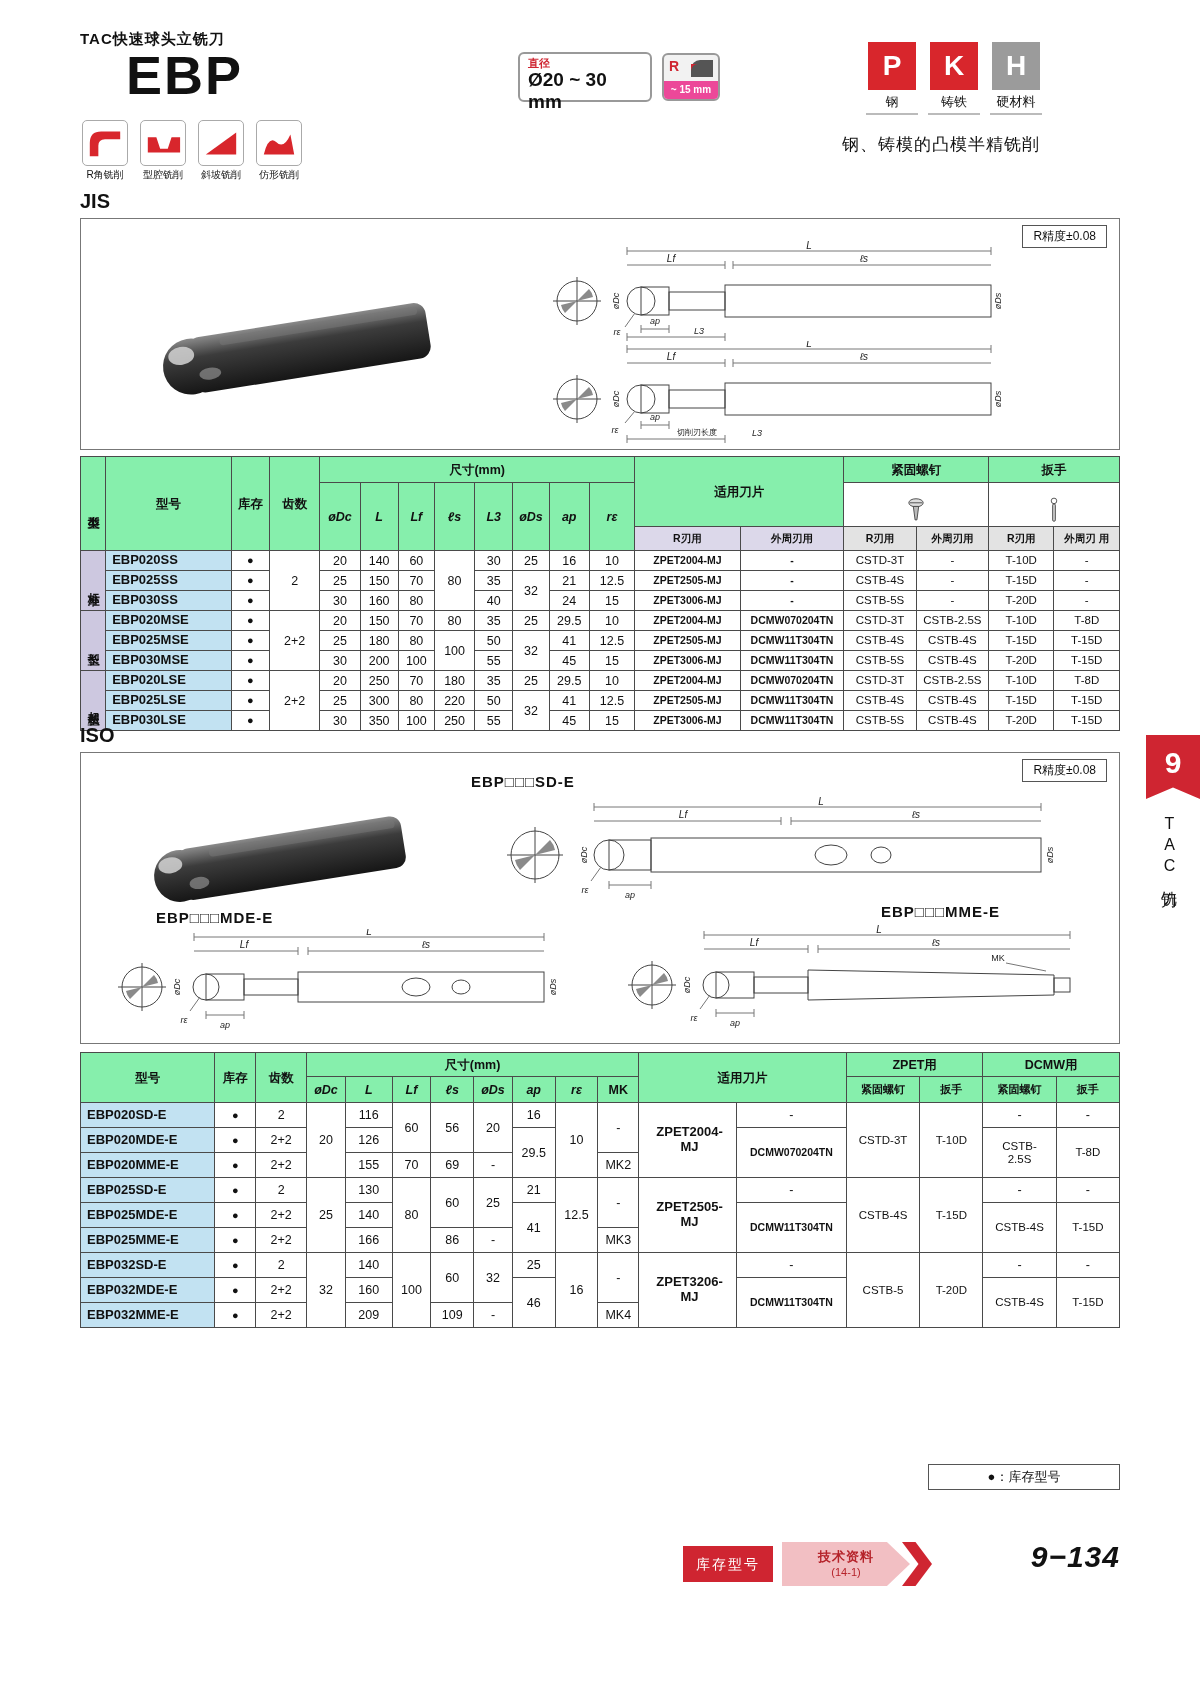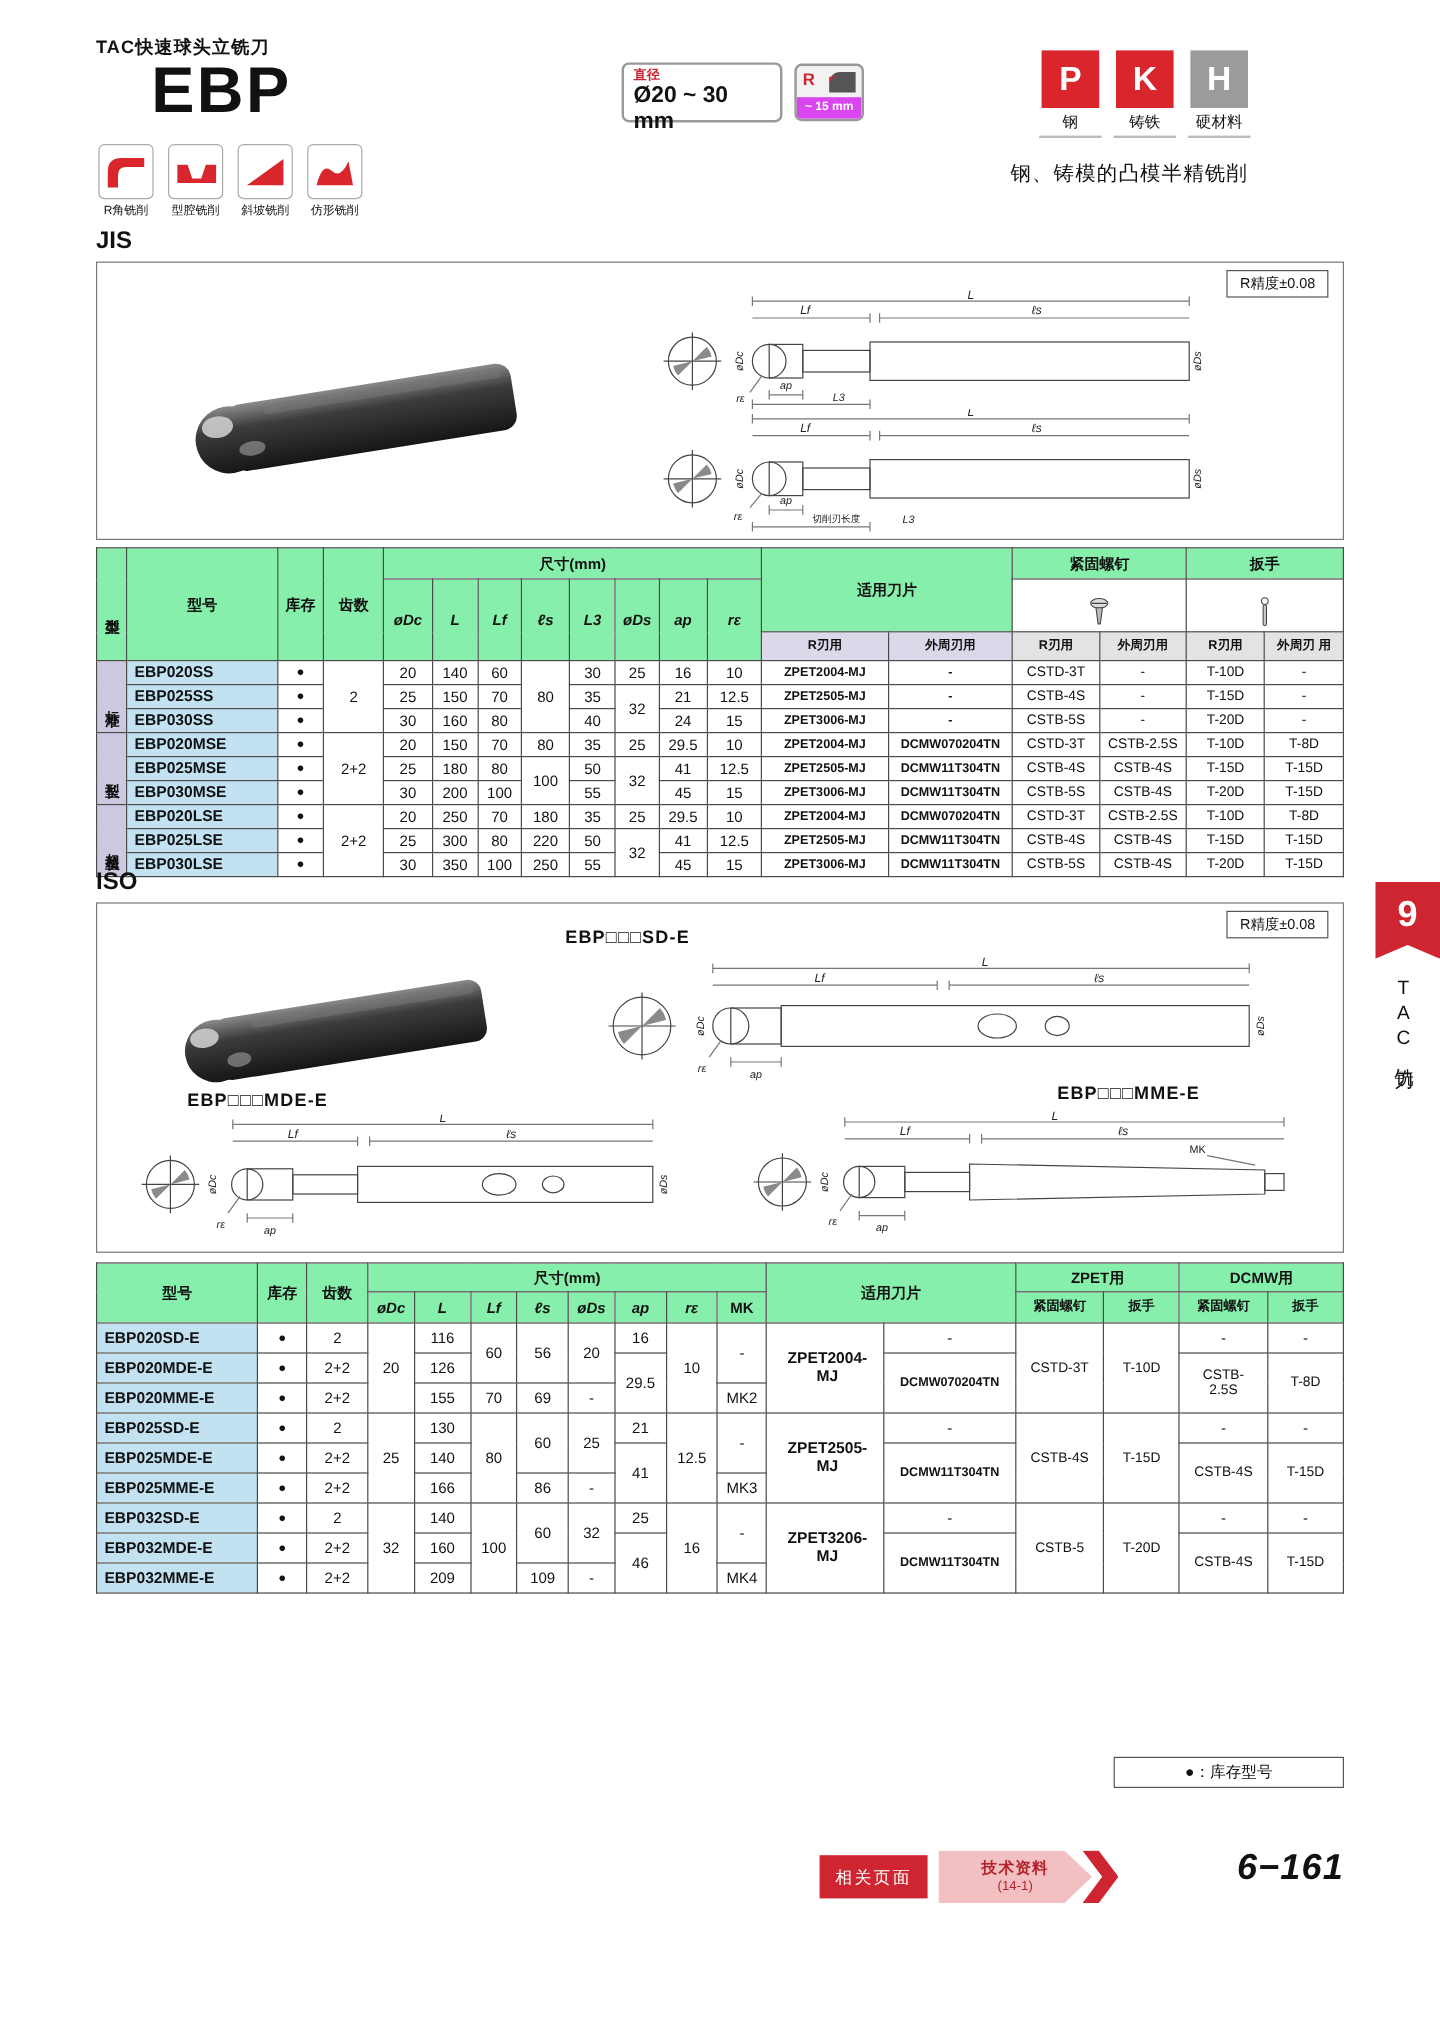--- a/index.html
+++ b/index.html
@@ -9,21 +9,21 @@
 
   
   .subtitle { font-size:15px; font-weight:bold; letter-spacing:1px; }
   .bigtitle { font-size:54px; font-weight:bold; letter-spacing:2px; line-height:1;margin-left:48px; }
   .dia-badge { width:134px; height:50px; border:2px solid #999; border-radius:6px; padding:3px 8px; background:#fff; }
   .dia-label { color:#cf2531; font-size:11px; font-weight:bold; line-height:1.1; }
   .dia-value { font-size:19px; font-weight:bold; }
   .r-badge { width:58px; height:48px; border:2px solid #999; border-radius:6px; overflow:hidden; background:#f2f2f2; }
   .r-top { height:26px; position:relative; }
   .r-letter { position:absolute; left:5px; top:3px; color:#cf2531; font-weight:bold; font-size:14px; }
-  .r-bottom { height:18px; background:#d946ef; color:#fff; font-size:10px; text-align:center; line-height:18px; font-weight:bold; }
+  .r-bottom { height:18px; background:#ec4899; color:#fff; font-size:10px; text-align:center; line-height:18px; font-weight:bold; }
   .mat-wrap { display:flex; gap:10px; }
   .mat { width:52px; text-align:center; }
   .mat-box { width:48px; height:48px; margin:0 auto; color:#fff; font-size:28px; font-weight:bold; line-height:48px; text-align:center; }
   .mat-label { font-size:13px; margin-top:3px; border-bottom:2px solid #bbb; padding-bottom:2px; }
   .apps { display:flex; gap:8px;justify-content:space-between; }
   .app { width:50px; text-align:center; }
   .app-box { width:46px; height:46px; border:1px solid #aaa; border-radius:5px; margin:0 auto; background:#fff; display:flex; align-items:center; justify-content:center; }
   .app-label { font-size:10px; margin-top:2px; white-space:nowrap; }
   .desc { font-size:17px; text-align:right; letter-spacing:1px; }
 
@@ -777,19 +777,19 @@
     <td>209</td>
     <td>109</td>
     <td>-</td>
     <td>MK4</td>
   </tr>
   </tbody>
 </table>
 
 <div class="abs stock-note" style="left:928px;top:1464px">●：库存型号</div>
 
-<div class="abs rel-box" style="left:683px;top:1546px">相关页面</div>
+<div class="abs rel-box" style="left:683px;top:1546px">库存型号</div>
 <div class="abs tech-arrow" style="left:782px;top:1542px">
   <div class="tech-line1">技术资料</div>
   <div class="tech-line2">(14-1)</div>
 </div>
 <div class="abs chev" style="left:902px;top:1542px"></div>
-<div class="abs pagenum" style="left:980px;top:1540px">6−161</div>
+<div class="abs pagenum" style="left:980px;top:1540px">9−134</div>
 
 </body></html>

